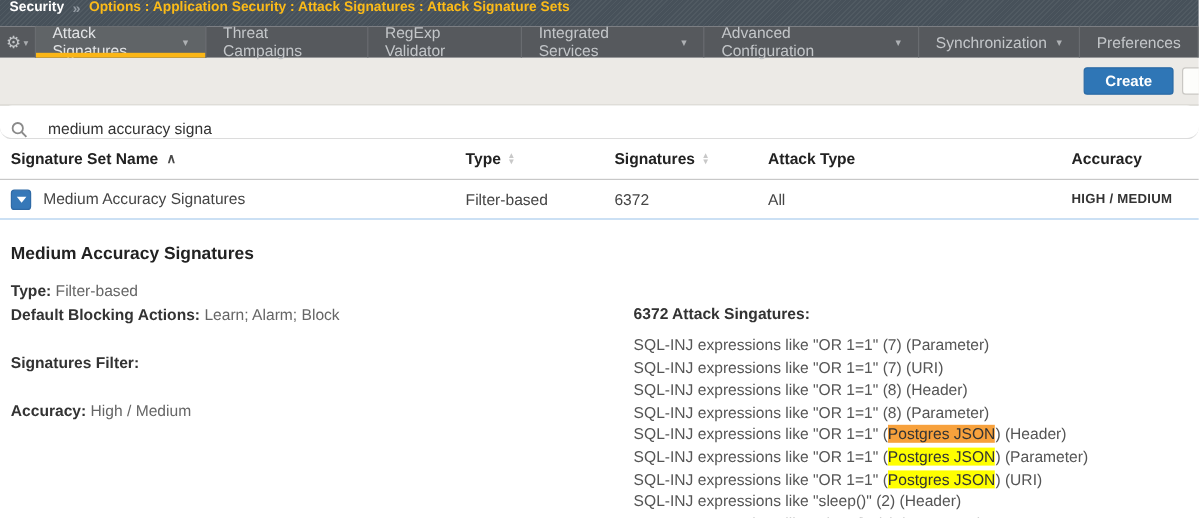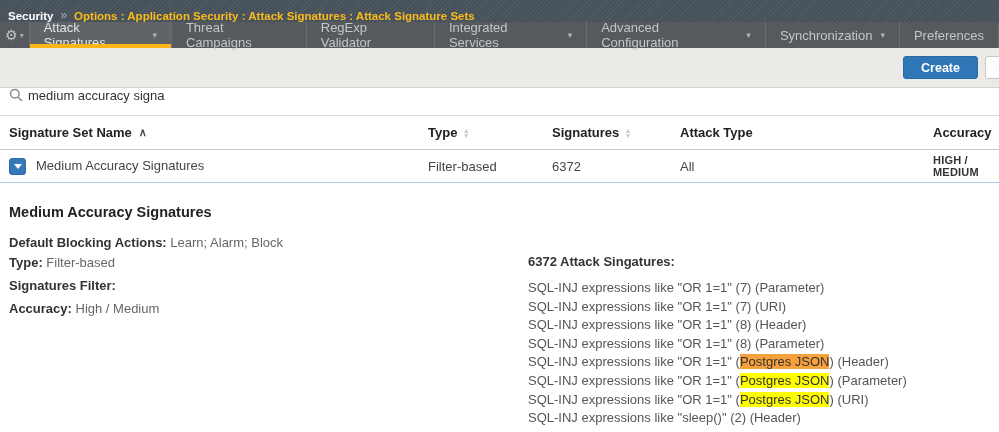--- a/index.html
+++ b/index.html
@@ -1,20 +1,20 @@
 <!DOCTYPE html>
 <html><head>
 <meta charset="utf-8">
 <style>
   * { margin:0; padding:0; box-sizing:border-box; }
   html,body { width:999px; height:432px; background:#fff; overflow:hidden;
     font-family:"Liberation Sans", sans-serif; }
 
   
-  .topbar { height:22px; display:flex; align-items:flex-end; gap:7px; padding:0 8px;
+  .topbar { height:22px; display:flex; align-items:flex-start; gap:7px; padding:0 8px;
     background:#47515a;
     background-image:repeating-linear-gradient(135deg, rgba(255,255,255,.05) 0 1px, transparent 1px 3px);
     font-size:11.5px; font-weight:bold; }
   .topbar .module { color:#fff; }
   .topbar .sep { color:#929aa2; font-size:12px; }
   .topbar .path { color:#fcbb18; }
 
   
   .tabbar { height:26px; background:#e9e7e3; display:flex; align-items:stretch; }
   .tab-strip-dark { display:flex; background:#56595d; }
@@ -32,30 +32,30 @@
   
   .toolbar { height:40px; background:#eceae6; border-bottom:1px solid #d6d4d0;
     display:flex; align-items:center; justify-content:flex-end; overflow:hidden; }
   .btn-create { height:23px; padding:0 17px; background:#2f76b6; color:#fff;
     border:1px solid #2a6aa5; border-radius:3px; font-weight:bold; font-size:12.5px;
     font-family:"Liberation Sans", sans-serif; cursor:pointer; margin-right:7px; }
   .btn-partial { height:23px; width:28px; background:#fdfdfb; border:1px solid #c9c7c3;
     border-radius:3px; margin-right:-14px; cursor:pointer; }
 
   
-  .searchrow { height:28px; display:flex; align-items:flex-start; gap:5px; padding:0 9px;
-    border-bottom:1px solid #dcdcdc; background:#fff; }
+  .searchrow { height:28px; display:flex; align-items:flex-end; gap:17px; padding:0 9px;
+    border-bottom:1px solid #dcdcdc; background:#fff;border-radius:10px; }
   .searchrow input { flex:1; border:none; outline:none; font-size:13px; color:#333;
     font-family:"Liberation Sans", sans-serif; background:transparent; }
 
   
   .thead { height:34px; display:flex; align-items:center; border-bottom:1px solid #c8c8c8;
     font-weight:bold; font-size:13px; color:#222; background:#fff; }
   .c1 { width:388px; padding-left:9px; display:flex; }
-  .c2 { width:124px;margin-left:40px; }
+  .c2 { width:124px; }
   .c3 { width:128px; }
   .c4 { width:253px; }
   .c5 { flex:1; }
   .hcol { display:flex; align-items:center; cursor:pointer; }
   .sort-asc { margin-left:7px; font-size:11px; color:#4a4a4a; font-weight:bold; }
   .sort-both { display:inline-flex; flex-direction:column; margin-left:7px;
     font-size:7px; line-height:5px; color:#c8c8c8; }
   .trow { height:33px; display:flex; align-items:center; border-bottom:1px solid #a9cced;
     font-size:13px; color:#454545; background:#fff; }
   .expand-btn { width:17px; height:17px; background:#3678b8; border:1px solid #2f6aa6;
@@ -63,21 +63,21 @@
     margin-right:10px; cursor:pointer; flex:0 0 auto; }
   .expand-btn .tri { width:0; height:0; border-left:4px solid transparent;
     border-right:4px solid transparent; border-top:5px solid #fff; }
   .acc-val { font-size:11px; font-weight:bold; color:#333; letter-spacing:.2px; }
 
   
   .details { position:relative; height:249px; background:#fff; }
   .details-title { margin:21px 0 0 9px; font-size:14.5px; font-weight:bold; color:#222; }
   .fields { margin:13px 0 0 9px; font-size:13px; }
   .field { line-height:20px; }
-  .field.gap { margin-top:3px; }
+  .field.gap { margin-top:20px; }
   .field .lbl { font-weight:bold; color:#333; }
   .field .val { color:#666; }
   .sig-col { position:absolute; left:528px; top:49px; font-size:13px; }
   .sig-head { font-weight:bold; color:#333; line-height:18px; }
   .sig-list { margin-top:8px; color:#555; }
   .sig-item { line-height:18.6px; white-space:nowrap; }
   .hl-orange { background:#f7a13c; color:#333; }
   .hl-yellow { background:#ffff00; color:#333; }
 </style>
 </head>
@@ -185,22 +185,22 @@
   <div class="c2">Filter-based</div>
   <div class="c3">6372</div>
   <div class="c4">All</div>
   <div class="c5 acc-val">HIGH / MEDIUM</div>
 </div>
 
 <div class="details">
   <div class="details-title">Medium Accuracy Signatures</div>
   <div class="fields">
 
-  <div class="field"><span class="lbl">Default Blocking Actions:</span> <span class="val">Learn; Alarm; Block</span></div>
-      <div class="field"><span class="lbl">Type:</span> <span class="val">Filter-based</span></div>
+  <div class="field"><span class="lbl">Type:</span> <span class="val">Filter-based</span></div>
+      <div class="field"><span class="lbl">Default Blocking Actions:</span> <span class="val">Learn; Alarm; Block</span></div>
       <div class="field gap"><span class="lbl">Signatures Filter:</span> <span class="val"></span></div>
       <div class="field gap"><span class="lbl">Accuracy:</span> <span class="val">High / Medium</span></div>
     </div>
   <div class="sig-col">
     <div class="sig-head">
       <span>6372</span>
       <span>Attack Singatures:</span>
     </div>
     <div class="sig-list">
 

